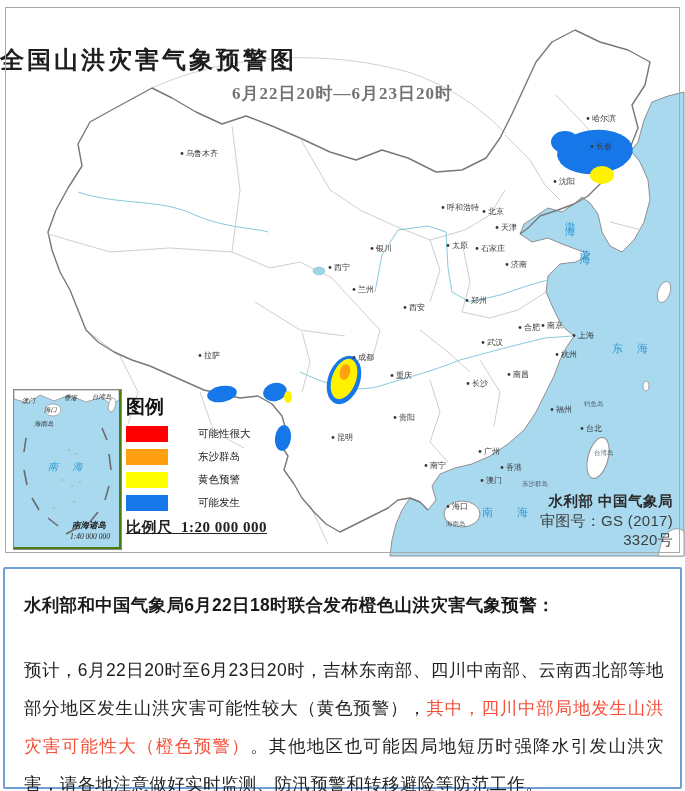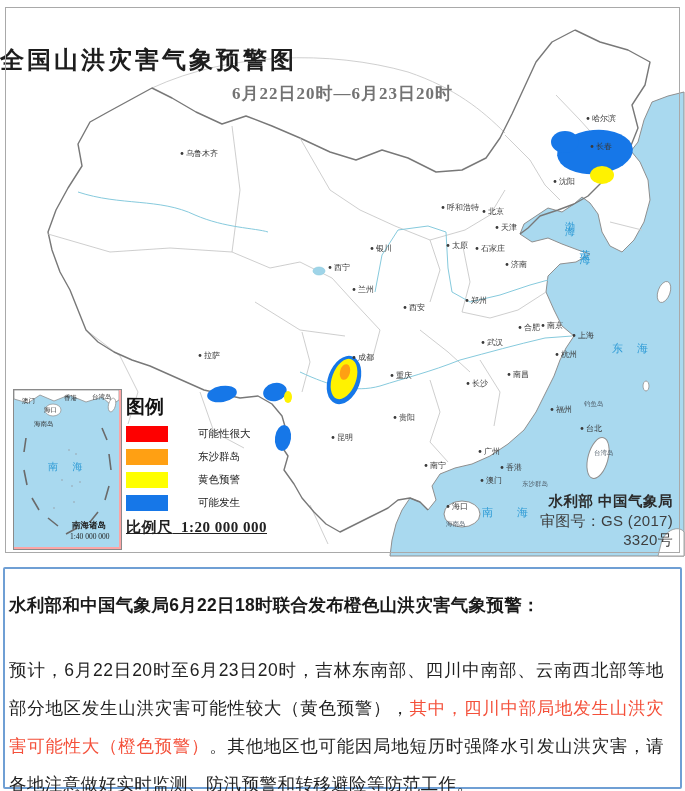--- a/index.html
+++ b/index.html
@@ -15,31 +15,31 @@
   .map-subtitle{position:absolute;left:0;top:82px;width:100%;text-align:center;
     font-family:"Liberation Serif",serif;font-weight:bold;font-size:17px;color:#737373;letter-spacing:1px;z-index:10;}
 
   .legend{position:absolute;left:126px;top:382px;z-index:20;margin-top:12px;}
   .legend-title{font-family:"Liberation Serif",serif;font-weight:bold;font-size:19px;color:#111;margin-bottom:6px;}
   .legend-row{display:flex;align-items:center;margin-bottom:7px;height:16px;gap:21px;}
   .legend-swatch{width:42px;height:16px;margin-right:9px;flex:none;}
   .legend-label{font-family:"Liberation Serif",serif;font-size:10.5px;color:#222;}
   .legend-scale{font-family:"Liberation Serif",serif;font-size:15px;font-weight:bold;color:#222;margin-top:4px;letter-spacing:.5px;text-decoration:underline;}
 
-  .inset{position:absolute;left:13px;top:389px;width:107px;height:159px;border:1px solid #8a8a8a;background:#fca5a5;z-index:15;}
+  .inset{position:absolute;left:13px;top:389px;width:107px;height:159px;border:1px solid #8a8a8a;background:#4d7c0f;z-index:15;font-style:italic;}
   .inset svg{display:block;}
 
   .attribution{position:absolute;right:12px;top:493px;width:172px;text-align:right;z-index:20;}
   .attr-line1,.attr-line2{font-size:14.5px;font-weight:bold;color:#2b2b2b;line-height:17px;letter-spacing:.5px;}
   .attr-line3{font-size:15px;color:#3e3e3e;margin-top:2px;letter-spacing:.3px;}
 
   
   .notice-box{position:absolute;left:3px;right:3px;top:567px;bottom:2px;
     border:2px solid #6f9fd4;border-radius:2px;background:#fff;
-    padding:24px 16px 20px 4px;box-sizing:border-box;}
+    padding:24px 16px 20px 19px;box-sizing:border-box;}
   .notice-heading{margin:0;font-size:17.5px;font-weight:bold;color:#1a1a1a;letter-spacing:.3px;}
   .notice-para{margin:34px 0 0 0;font-size:17.5px;color:#1f1f1f;line-height:2.18;letter-spacing:.4px;text-align:justify;}
 </style>
 </head>
 <body>
 
 <div class="map-wrap">
 
   <svg class="map-svg" viewBox="0 0 685 557">
 

